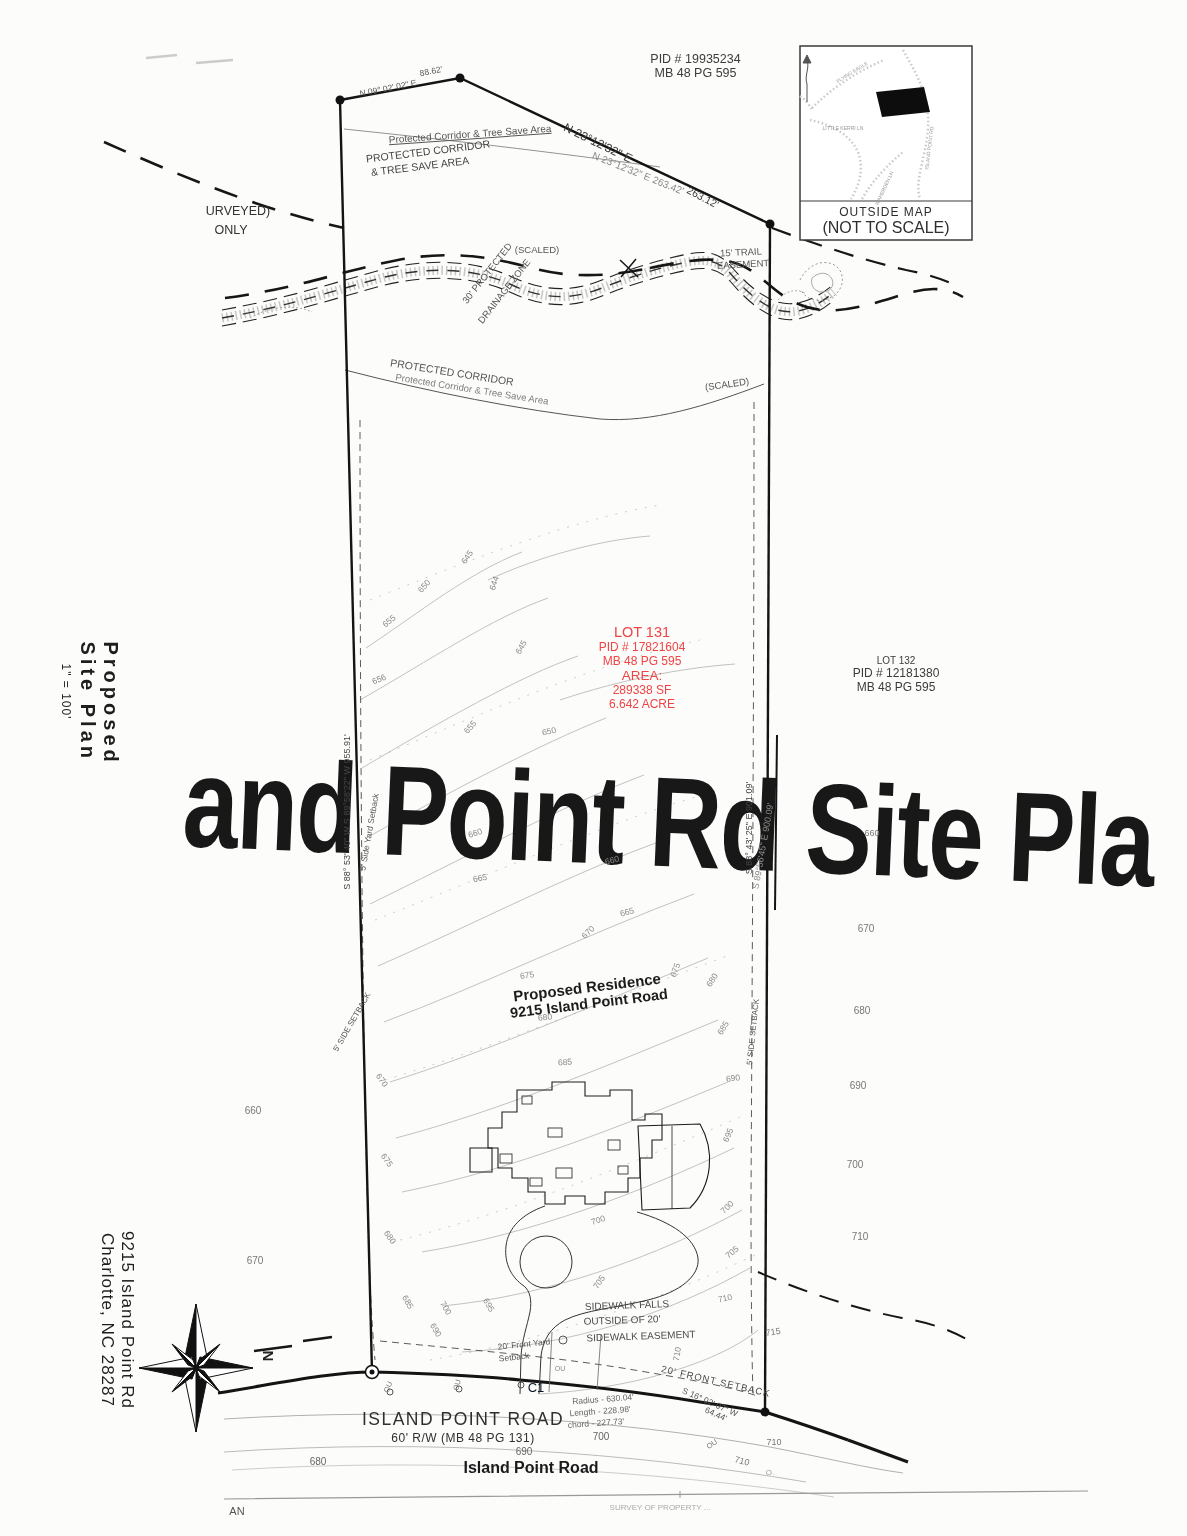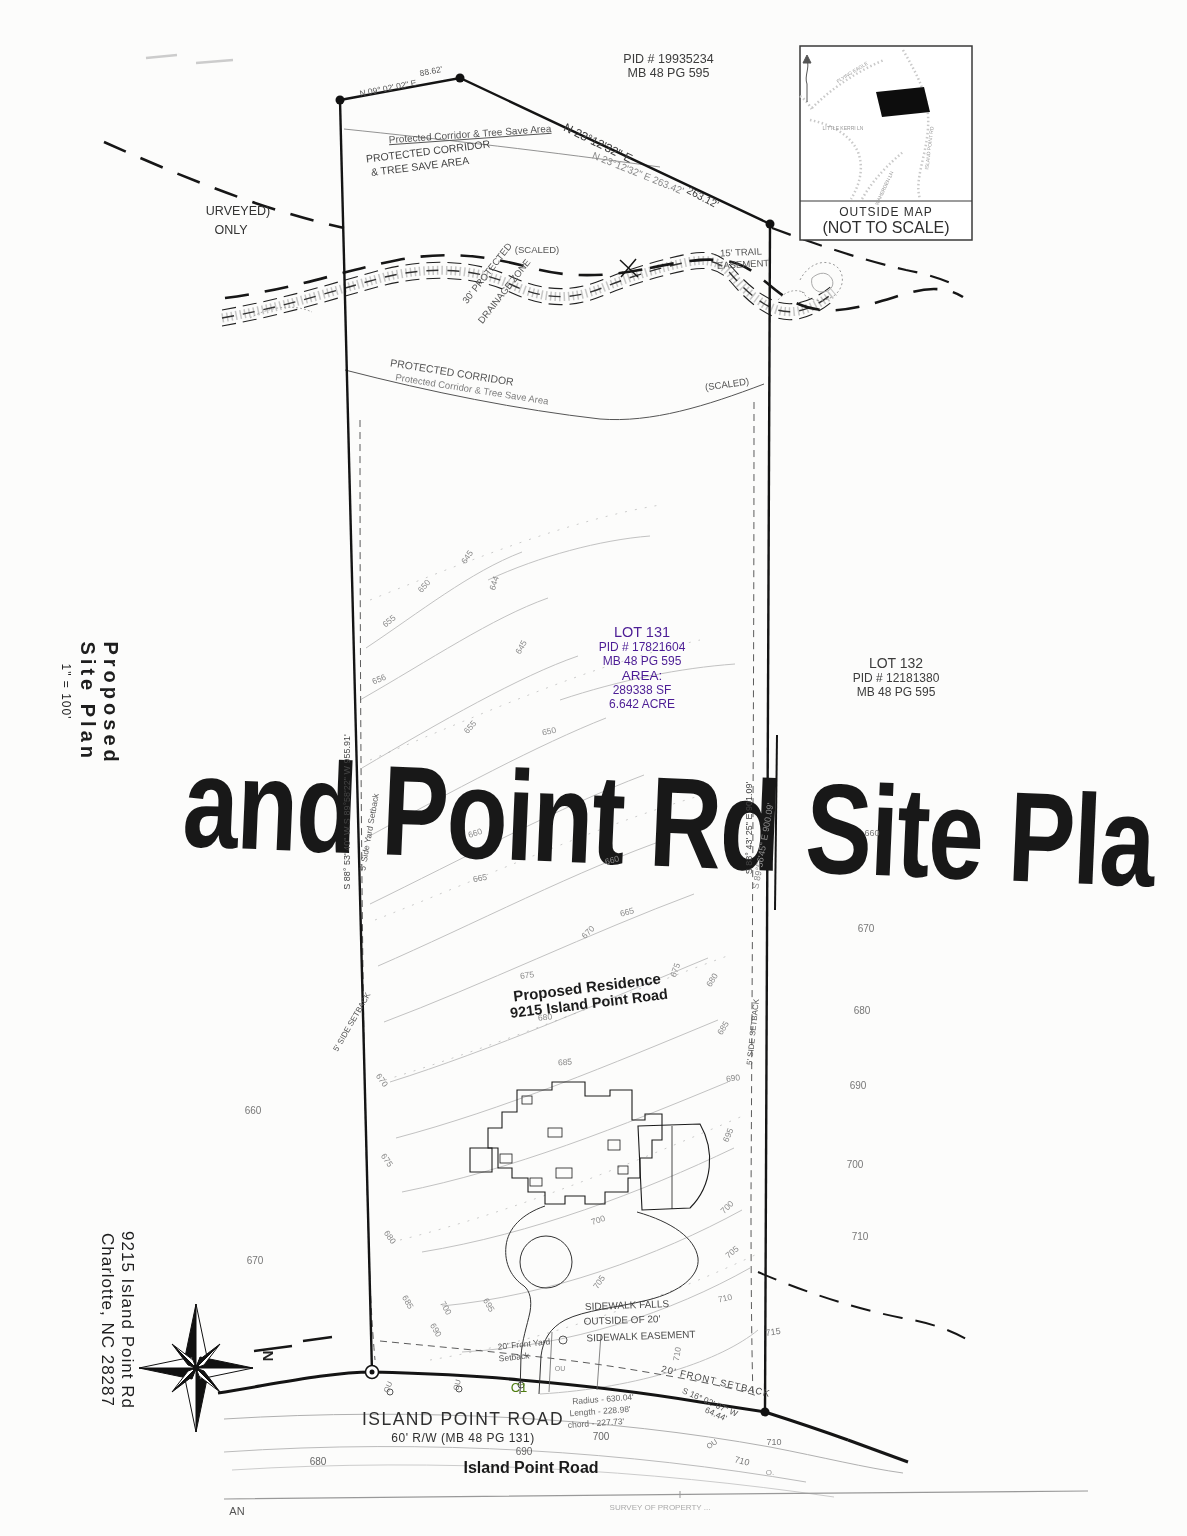--- a/index.html
+++ b/index.html
@@ -10,25 +10,25 @@
   #watermark{position:absolute;left:186px;top:738px;z-index:2;white-space:nowrap;
              font-size:128px;font-weight:bold;color:#181818;line-height:1;
              transform:rotate(2.4deg) scaleX(0.78);transform-origin:left top;letter-spacing:-2px}
   .lbl{position:absolute;z-index:3;white-space:nowrap;transform:translate(-50%,-50%)}
   .block{position:absolute;z-index:3;text-align:center;white-space:nowrap}
   #sidebar-title{left:40px;top:660px;width:100px;transform:rotate(90deg);transform-origin:center center}
   #sidebar-title .t1,#sidebar-title .t2{font-size:20px;letter-spacing:4px;color:#1e1e1e;font-weight:bold}
   #sidebar-title .t3{font-size:12px;color:#222;margin-top:3px;letter-spacing:1px}
   #sidebar-addr{left:22px;top:1300px;width:190px;transform:rotate(90deg);transform-origin:center center}
   #sidebar-addr div{font-size:17px;color:#1e1e1e;letter-spacing:1px}
-  #lot131{left:572px;top:624px;width:140px;color:#4c1d95}
+  #lot131{left:572px;top:624px;width:140px;color:#ef4444}
   #lot131 .l1{font-size:14.5px}#lot131 .l2{font-size:12px}#lot131 .l4{font-size:13.5px}
   #lot132{left:826px;top:655px;width:140px;color:#3c3c3c}
-  #lot132 .l1{font-size:14px}#lot132 .l2{font-size:12px}
-  #pidtop{left:596px;top:52px;width:145px;color:#3c3c3c;font-size:12.5px}
+  #lot132 .l1{font-size:10px}#lot132 .l2{font-size:12px}
+  #pidtop{left:623px;top:52px;width:145px;color:#3c3c3c;font-size:12.5px}
   #vicinity-cap{left:800px;top:205px;width:172px;color:#2e2e2e}
   #vicinity-cap .v1{font-size:12px;letter-spacing:1px}
   #vicinity-cap .v2{font-size:16px}
   #residence{left:588px;top:995px;transform:translate(-50%,-50%) rotate(-7deg);color:#1c1c1c;font-weight:bold}
   #residence .r1{font-size:15px}#residence .r2{font-size:14.5px}
   #roadname{left:463px;top:1427px;transform:translate(-50%,-50%);color:#2f2f2f}
   #roadname .n1{font-size:17.5px;letter-spacing:1.5px}
   #roadname .n2{font-size:12px;letter-spacing:.5px;margin-top:1px}
   #roadbold{left:531px;top:1468px;transform:translate(-50%,-50%);font-size:16px;font-weight:bold;color:#1a1a1a}
 </style>
@@ -276,21 +276,21 @@
       <div class="lbl" style="left: 749px; top: 828px; font-size: 9px; color: rgb(68, 68, 68); transform: translate(-50%, -50%) rotate(-90deg);">S 88° 43' 25" E      901.09'</div>
       <div class="lbl" style="left: 763px; top: 846px; font-size: 9px; color: rgb(138, 138, 138); transform: translate(-50%, -50%) rotate(-80deg);">S 89°56'45" E  900.09'</div>
       <div class="lbl" style="left: 369px; top: 832px; font-size: 8.5px; color: rgb(85, 85, 85); transform: translate(-50%, -50%) rotate(-80deg);">5' Side Yard Setback</div>
       <div class="lbl" style="left: 352px; top: 1022px; font-size: 8px; color: rgb(85, 85, 85); transform: translate(-50%, -50%) rotate(-60deg);">5' SIDE SETBACK</div>
       <div class="lbl" style="left: 753px; top: 1032px; font-size: 8px; color: rgb(85, 85, 85); transform: translate(-50%, -50%) rotate(-84deg);">5' SIDE SETBACK</div>
       <div class="lbl" style="left: 627px; top: 1305px; font-size: 10px; color: rgb(74, 74, 74); transform: translate(-50%, -50%) rotate(-2deg);">SIDEWALK FALLS</div>
       <div class="lbl" style="left: 622px; top: 1320px; font-size: 10px; color: rgb(74, 74, 74); transform: translate(-50%, -50%) rotate(-2deg);">OUTSIDE OF 20'</div>
       <div class="lbl" style="left: 641px; top: 1336px; font-size: 10px; color: rgb(74, 74, 74); transform: translate(-50%, -50%) rotate(-2deg);">SIDEWALK EASEMENT</div>
       <div class="lbl" style="left: 524px; top: 1344px; font-size: 8.5px; color: rgb(85, 85, 85); transform: translate(-50%, -50%) rotate(-6deg);">20' Front Yard</div>
       <div class="lbl" style="left: 514px; top: 1357px; font-size: 8.5px; color: rgb(85, 85, 85); transform: translate(-50%, -50%) rotate(-6deg);">Setback</div>
-      <div class="lbl" style="left: 519px; top: 1387px; font-size: 13px; color: #4d7c0f; transform: translate(-50%, -50%) rotate(0deg);">C1</div>
+      <div class="lbl" style="left: 536px; top: 1387px; font-size: 13px; color: #0f172a; transform: translate(-50%, -50%) rotate(0deg);">C1</div>
       <div class="lbl" style="left: 603px; top: 1399px; font-size: 8.5px; color: rgb(102, 102, 102); transform: translate(-50%, -50%) rotate(-4deg);">Radius - 630.04'</div>
       <div class="lbl" style="left: 600px; top: 1411px; font-size: 8.5px; color: rgb(102, 102, 102); transform: translate(-50%, -50%) rotate(-4deg);">Length - 228.98'</div>
       <div class="lbl" style="left: 596px; top: 1423px; font-size: 8.5px; color: rgb(102, 102, 102); transform: translate(-50%, -50%) rotate(-4deg);">chord - 227.73'</div>
       <div class="lbl" style="left: 716px; top: 1381px; font-size: 9.5px; color: rgb(74, 74, 74); letter-spacing: 1px; transform: translate(-50%, -50%) rotate(13deg);">20' FRONT SETBACK</div>
       <div class="lbl" style="left: 710px; top: 1402px; font-size: 8.5px; color: rgb(85, 85, 85); transform: translate(-50%, -50%) rotate(24deg);">S 16° 02' 07" W</div>
       <div class="lbl" style="left: 716px; top: 1414px; font-size: 8.5px; color: rgb(85, 85, 85); transform: translate(-50%, -50%) rotate(24deg);">64.44'</div>
       <div class="lbl" style="left: 237px; top: 1511px; font-size: 11px; color: rgb(85, 85, 85); transform: translate(-50%, -50%) rotate(0deg);">AN</div>
       <div class="lbl" style="left: 660px; top: 1507px; font-size: 8px; color: rgb(170, 170, 170); transform: translate(-50%, -50%) rotate(0deg);">SURVEY OF PROPERTY ...</div>
       <div class="lbl" style="left: 388px; top: 1387px; font-size: 7.5px; color: rgb(119, 119, 119); transform: translate(-50%, -50%) rotate(-65deg);">OU</div>
       <div class="lbl" style="left: 457px; top: 1385px; font-size: 7.5px; color: rgb(119, 119, 119); transform: translate(-50%, -50%) rotate(-75deg);">OU</div>

